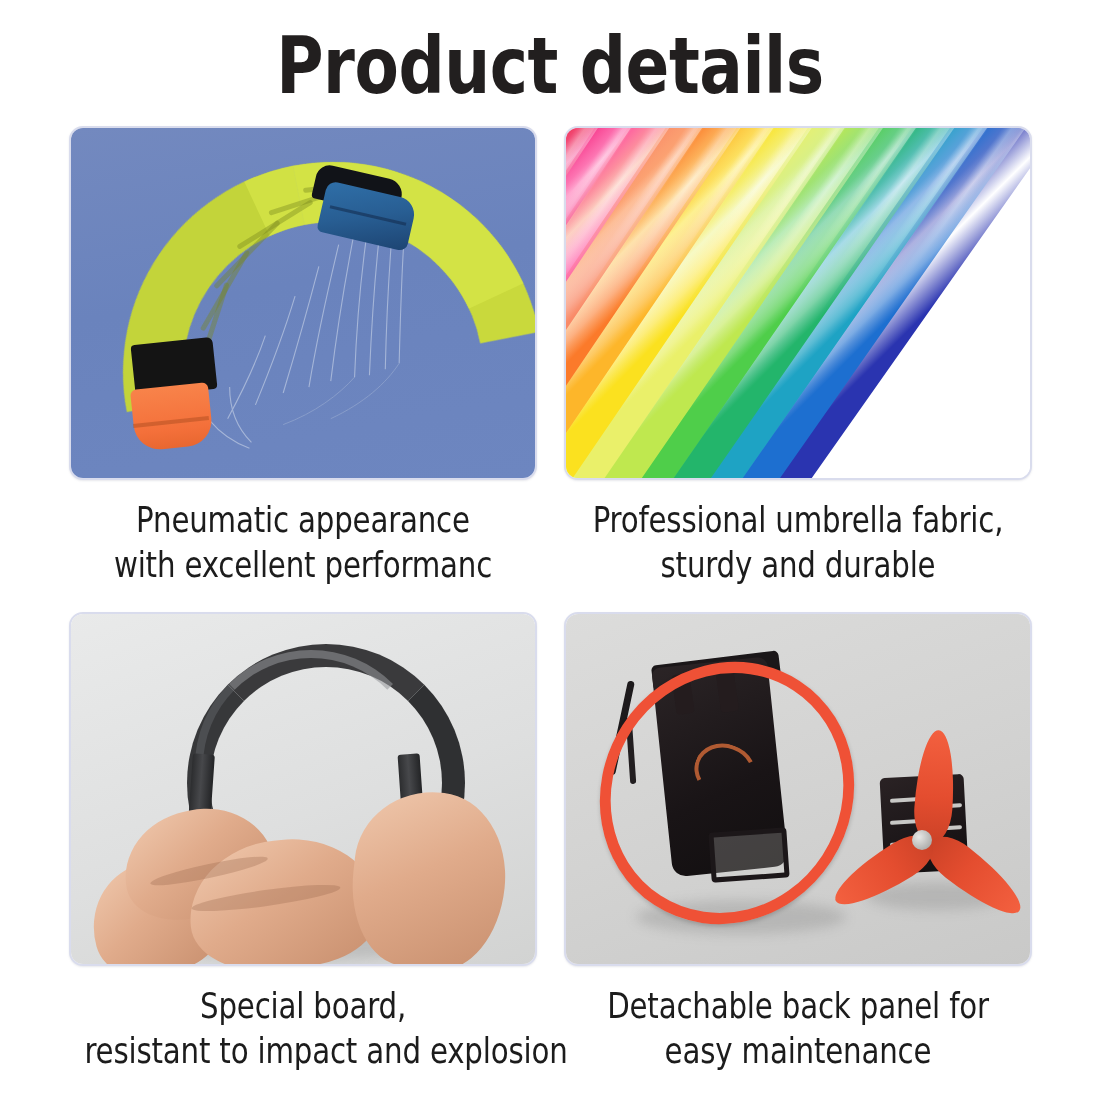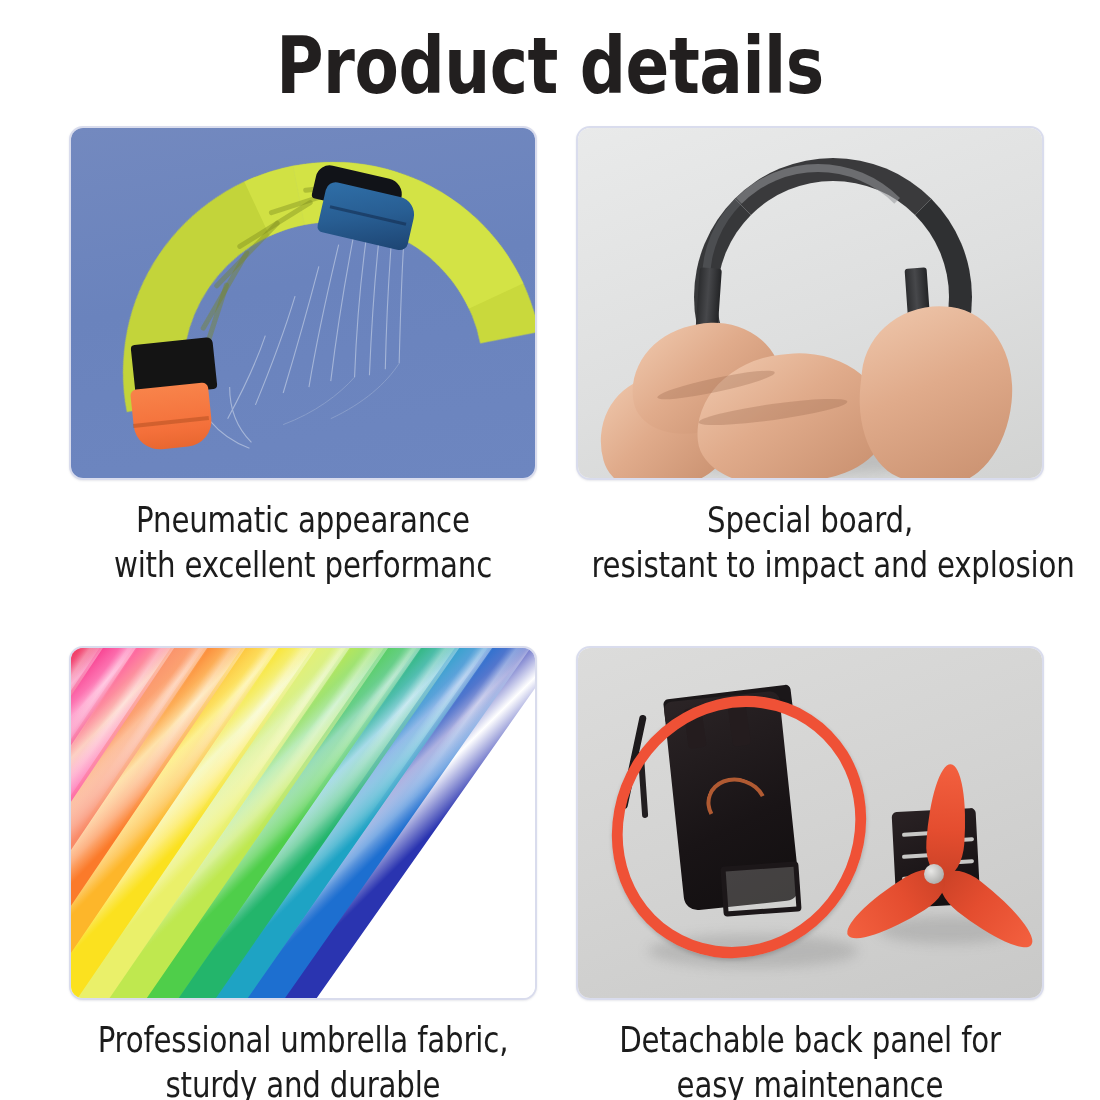--- a/index.html
+++ b/index.html
@@ -42,21 +42,20 @@
     position: absolute;
     top: 126px;
     left: 66px;
     width: 968px;
     height: 960px;
     display: grid;
     grid-template-columns: 473px 473px;
     grid-template-rows: 486px 474px;
     column-gap: 22px;
     row-gap: 0px;
-    gap: 34px;
   }
 
   .cell {
     position: relative;
     display: flex;
     flex-direction: column;
     align-items: center;
   }
 
   .card {
@@ -447,44 +446,20 @@
           <div class="tip-left-seam"></div>
 
           <div class="tip-right-black"></div>
           <div class="tip-right-blue"></div>
           <div class="tip-right-seam"></div>
         </div>
       </div>
       <div class="caption">
         <span class="line">Pneumatic appearance</span>
         <span class="line">with excellent performanc</span>
-      </div>
-    </div>
-
-    <div class="cell">
-      <div class="card">
-        <div class="board-bg"></div>
-
-        <div class="shadow-blur" style="left:60px; top:300px; width:330px; height:46px;"></div>
-
-        <div class="board-arch"></div>
-        <div class="board-arch-gloss"></div>
-        <div class="board-leg left"></div>
-        <div class="board-leg right"></div>
-
-        <div class="finger f1"></div>
-        <div class="finger f2"></div>
-        <div class="finger f3"></div>
-        <div class="finger thumb"></div>
-        <div class="finger-shade" style="left:120px; top:276px; width:150px; height:16px; transform:rotate(-8deg);"></div>
-        <div class="finger-shade" style="left:78px;  top:250px; width:120px; height:14px; transform:rotate(-12deg);"></div>
-      </div>
-      <div class="caption">
-        <span class="line">Special board,</span>
-        <span class="line">resistant to impact and explosion</span>
       </div>
     </div>
 
     <div class="cell">
       <div class="card">
         <div class="fabric-bg"></div>
         <div id="fabric-bolts">
             <div class="bolt" style="left: -54px; background: linear-gradient(100deg, rgb(26, 26, 26) 0%, rgb(26, 26, 26) 30%, rgba(255, 255, 255, 0.35) 52%, rgb(26, 26, 26) 74%, rgb(26, 26, 26) 100%); top: -140px; z-index: 17; transform: rotate(33.24deg);"></div>
             <div class="bolt" style="left: -18px; background: linear-gradient(100deg, rgb(155, 31, 160) 0%, rgb(155, 31, 160) 30%, rgba(255, 255, 255, 0.35) 52%, rgb(155, 31, 160) 74%, rgb(155, 31, 160) 100%); top: -136px; z-index: 16; transform: rotate(33.36deg);"></div>
             <div class="bolt" style="left: 18px; background: linear-gradient(100deg, rgb(217, 34, 155) 0%, rgb(217, 34, 155) 30%, rgba(255, 255, 255, 0.35) 52%, rgb(217, 34, 155) 74%, rgb(217, 34, 155) 100%); top: -140px; z-index: 15; transform: rotate(33.48deg);"></div>
@@ -505,20 +480,44 @@
           </div>
       </div>
       <div class="caption">
         <span class="line">Professional umbrella fabric,</span>
         <span class="line">sturdy and durable</span>
       </div>
     </div>
 
     <div class="cell">
       <div class="card">
+        <div class="board-bg"></div>
+
+        <div class="shadow-blur" style="left:60px; top:300px; width:330px; height:46px;"></div>
+
+        <div class="board-arch"></div>
+        <div class="board-arch-gloss"></div>
+        <div class="board-leg left"></div>
+        <div class="board-leg right"></div>
+
+        <div class="finger f1"></div>
+        <div class="finger f2"></div>
+        <div class="finger f3"></div>
+        <div class="finger thumb"></div>
+        <div class="finger-shade" style="left:120px; top:276px; width:150px; height:16px; transform:rotate(-8deg);"></div>
+        <div class="finger-shade" style="left:78px;  top:250px; width:120px; height:14px; transform:rotate(-12deg);"></div>
+      </div>
+      <div class="caption">
+        <span class="line">Special board,</span>
+        <span class="line">resistant to impact and explosion</span>
+      </div>
+    </div>
+
+    <div class="cell">
+      <div class="card">
         <div class="drone-bg"></div>
 
         <div class="shadow-blur" style="left:70px;  top:286px; width:210px; height:34px;"></div>
         <div class="shadow-blur" style="left:300px; top:268px; width:140px; height:28px;"></div>
 
         <div class="drone-antenna"></div>
         <div class="drone-antenna2"></div>
         <div class="drone-top-bar"></div>
         <div class="drone-body"></div>
         <div class="drone-motor" style="left:108px; top:60px; width:18px; height:40px; transform:rotate(-8deg);"></div>

